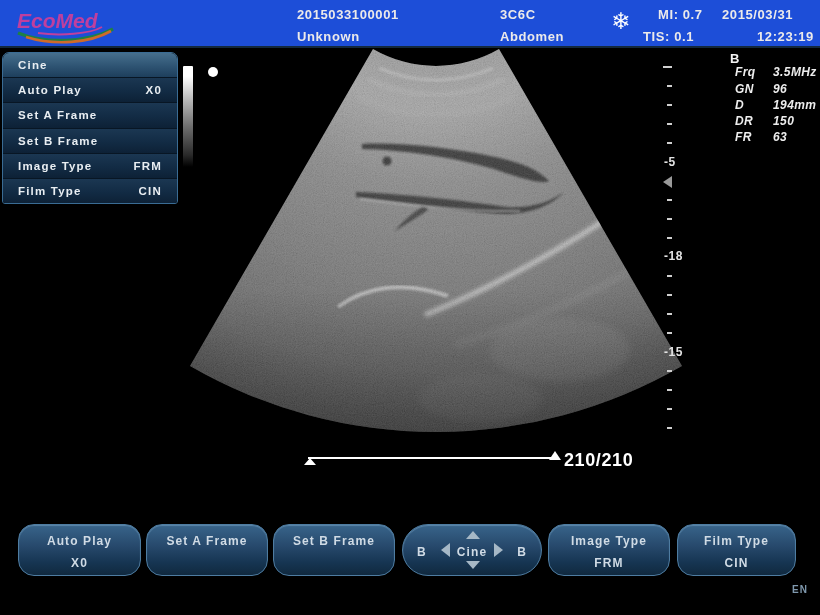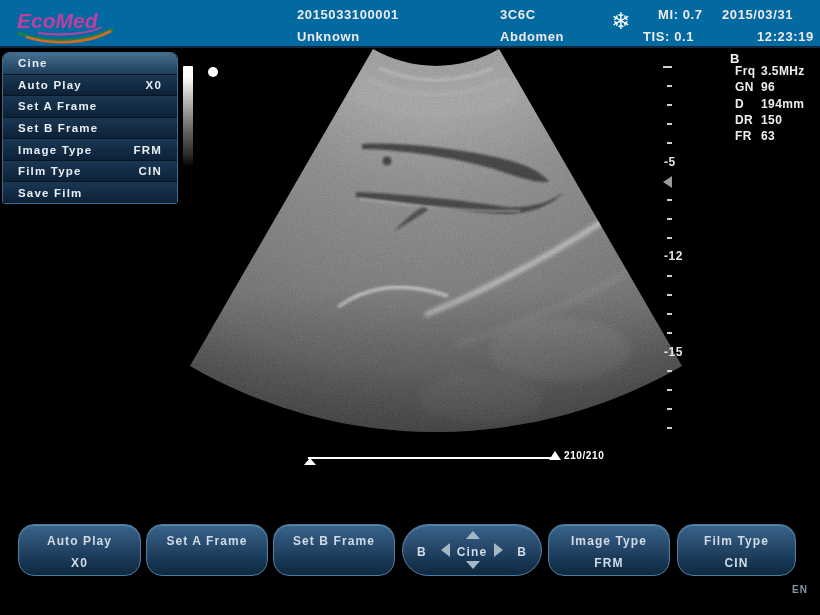--- a/index.html
+++ b/index.html
@@ -5,21 +5,21 @@
   * { margin:0; padding:0; box-sizing:border-box; }
   html,body { background:#000; }
   #screen {
     position:relative; width:820px; height:615px; background:#000;
     overflow:hidden; font-family:"Liberation Sans", sans-serif;
     font-weight:bold; color:#e8e8e8;
   }
 
   
   #topbar { position:absolute; left:0; top:0; width:820px; height:48px;
-            background:#0369a1; border-bottom:2px solid #13283c; }
+            background:#1d4ed8; border-bottom:2px solid #13283c; }
   .tb-text { position:absolute; font-size:13px; letter-spacing:0.6px; color:#eceaea; white-space:nowrap; }
   #freeze { position:absolute; left:604px; top:8px; width:34px; text-align:center;
             font-size:23px; color:#ffffff; font-weight:normal; }
 
   
   #menu { position:absolute; left:2px; top:52px; width:176px; height:152px;
           border:1px solid #3a6c94; border-radius:7px 7px 3px 3px; overflow:hidden;
           display:flex; flex-direction:column; box-shadow:0 2px 6px rgba(0,0,0,.8); }
   .menu-item { flex:1; display:flex; align-items:center; justify-content:space-between;
                padding:0 15px; background:linear-gradient(180deg,#1b3752 0%,#122b44 55%,#0d2136 100%);
@@ -43,31 +43,31 @@
   .tick { position:absolute; left:667px; width:5px; height:2px; background:#cfcfcf; }
   .tick0 { left:663px; width:9px; }
   .ruler-label { position:absolute; left:664px; font-size:12px; letter-spacing:0.5px; color:#e3e3e3; }
   #focus-arrow { position:absolute; left:663px; top:176px; width:0; height:0;
                  border-top:6px solid transparent; border-bottom:6px solid transparent;
                  border-right:9px solid #9a9a9a; }
 
   
   #mode-label { position:absolute; left:730px; top:51px; font-size:13px; color:#f2f2f2; letter-spacing:0.5px; }
   #params { position:absolute; left:735px; top:63px; font-size:12px; color:#ededed; letter-spacing:0.4px; }
-  .param-row { display:flex; height:16.3px; align-items:center; }
+  .param-row { display:flex; height:16.3px; align-items:flex-end;font-style:italic; }
   .param-label { width:26px; }
-  .param-value { margin-left:0px; }
+  .param-value { margin-left:12px; }
 
   
   #cine-line { position:absolute; left:308px; top:457px; width:249px; height:2px; background:#ffffff; }
   .cine-marker { position:absolute; width:0; height:0;
                  border-left:6px solid transparent; border-right:6px solid transparent; }
   #cine-marker-left  { left:304px; top:458px; border-bottom:7px solid #ffffff; }
   #cine-marker-right { left:549px; top:451px; border-bottom:9px solid #ffffff; }
-  #frame-counter { position:absolute; left:564px; top:450px; font-size:10px; letter-spacing:0.6px; color:#fff; }
+  #frame-counter { position:absolute; left:564px; top:450px; font-size:18px; letter-spacing:0.6px; color:#fff; }
 
   
   .btn { position:absolute; top:524px; height:52px; border-radius:16px;
          background:linear-gradient(180deg,#38648a 0%,#27496c 40%,#1635522 ); 
          background:linear-gradient(180deg,#38648a 0%,#27496c 42%,#163552 75%,#10293f 100%);
          border:1px solid #4e7ca1; box-shadow:0 3px 5px rgba(0,0,0,.85), inset 0 1px 1px rgba(160,200,230,.35);
          color:#d0dbe5; font-size:12px; letter-spacing:1.1px; text-align:center; cursor:default; }
   .btn .l1 { display:block; margin-top:9px; }
   .btn .l2 { display:block; margin-top:8px; }
   .btn-pill { border-radius:26px; }
@@ -187,24 +187,20 @@
       <span></span>
     </div>
     <div class="menu-item">
       <span>Image Type</span>
       <span>FRM</span>
     </div>
     <div class="menu-item">
       <span>Film Type</span>
       <span>CIN</span>
     </div>
-    <div class="menu-item">
-      <span>Save Film</span>
-      <span></span>
-    </div>
   </div>
 
   <div id="graybar"></div>
   <div id="cursor-dot"></div>
 
   <div id="ruler">
       <div class="tick tick0" style="top: 66px;"></div>
       <div class="tick" style="top: 85px;"></div>
       <div class="tick" style="top: 104px;"></div>
       <div class="tick" style="top: 123px;"></div>
@@ -215,21 +211,21 @@
       <div class="tick" style="top: 275px;"></div>
       <div class="tick" style="top: 294px;"></div>
       <div class="tick" style="top: 313px;"></div>
       <div class="tick" style="top: 332px;"></div>
       <div class="tick" style="top: 370px;"></div>
       <div class="tick" style="top: 389px;"></div>
       <div class="tick" style="top: 408px;"></div>
       <div class="tick" style="top: 427px;"></div>
     </div>
   <span class="ruler-label" style="top:155px;">-5</span>
-  <span class="ruler-label" style="top:249px;">-12</span>
+  <span class="ruler-label" style="top:249px;">-18</span>
   <span class="ruler-label" style="top:345px;">-15</span>
   <div id="focus-arrow"></div>
 
   <span id="mode-label">B</span>
   <div id="params">
     <div class="param-row">
       <span class="param-label">Frq</span>
       <span class="param-value">3.5MHz</span>
     </div>
     <div class="param-row">

